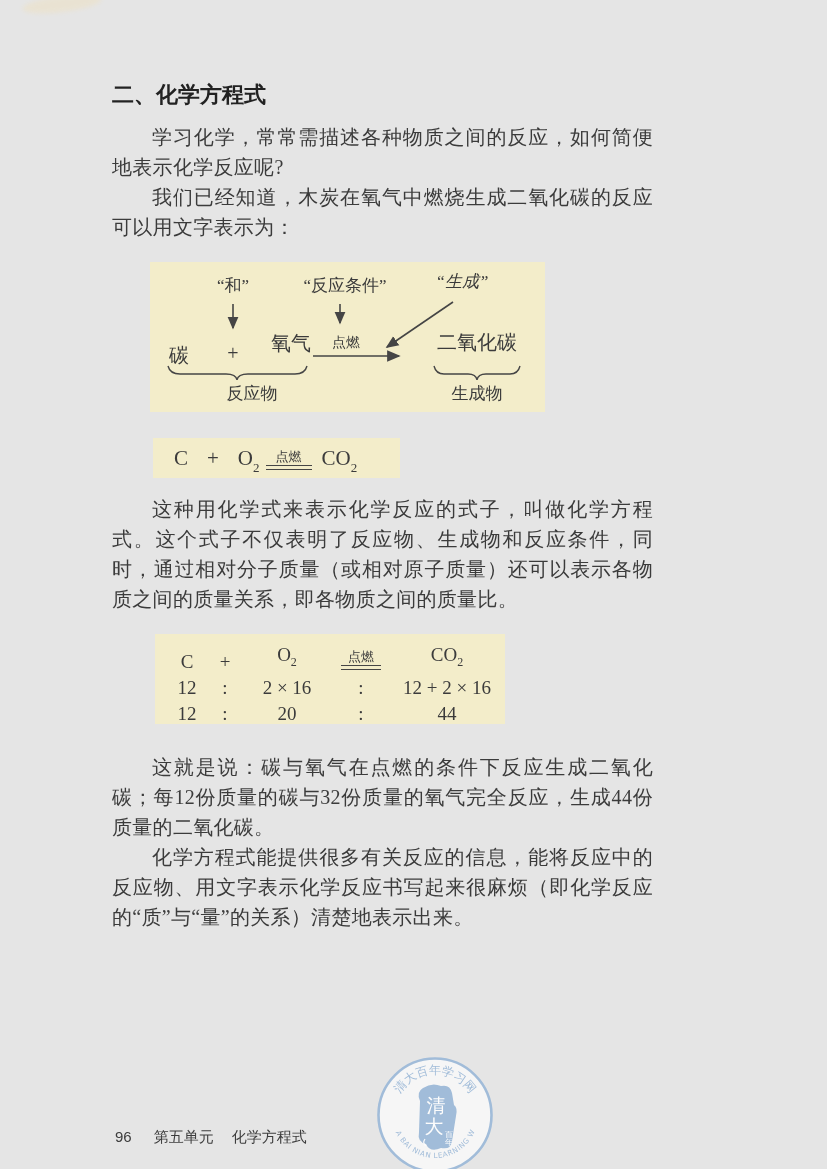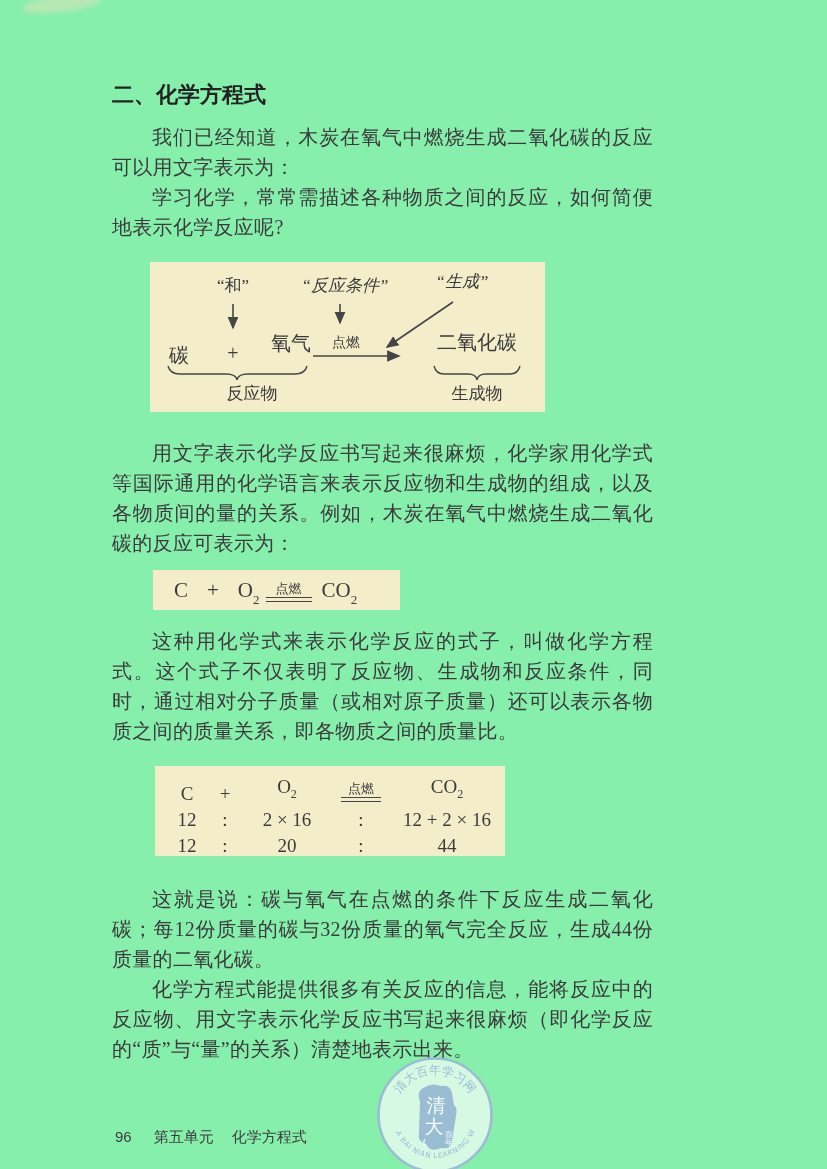--- a/index.html
+++ b/index.html
@@ -1,18 +1,18 @@
 <!DOCTYPE html>
 <html><head>
 <meta charset="utf-8">
 <style>
   html,body { margin:0; padding:0; }
   .page {
     position:relative; width:827px; height:1169px;
-    background:#86efac; overflow:hidden;
+    background:#e5e5e5; overflow:hidden;
     font-family:"Liberation Serif","DejaVu Serif",serif;
     color:#3b3b3b;
   }
   .smudge {
     position:absolute; left:22px; top:-4px; width:80px; height:16px;
     background:#efe0bd; opacity:.45; border-radius:50%;
     transform:rotate(-7deg); filter:blur(2px);
   }
   .content { position:absolute; left:112px; top:82px; width:541px; }
   h1.title {
@@ -67,22 +67,22 @@
 </style>
 </head>
 <body>
 
 <div class="page">
   <div class="smudge"></div>
 
   <div class="content">
     <h1 class="title"><span>二、化学方程式</span></h1>
 
+    <p class="para">学习化学，常常需描述各种物质之间的反应，如何简便地表示化学反应呢?</p>
     <p class="para">我们已经知道，木炭在氧气中燃烧生成二氧化碳的反应可以用文字表示为：</p>
-    <p class="para">学习化学，常常需描述各种物质之间的反应，如何简便地表示化学反应呢?</p>
 
     <div class="wordbox">
       <svg class="overlay" width="395" height="150" viewBox="0 0 395 150">
         <defs>
           <marker id="ah" markerWidth="9" markerHeight="8" refX="7" refY="4" orient="auto">
             <polygon points="0,0.6 8,4 0,7.4" fill="#454545"></polygon>
           </marker>
         </defs>
 
         <line x1="83" y1="42" x2="83" y2="66" stroke="#454545" stroke-width="1.6" marker-end="url(#ah)"></line>
@@ -91,34 +91,33 @@
 
         <line x1="303" y1="40" x2="237" y2="85" stroke="#454545" stroke-width="1.6" marker-end="url(#ah)"></line>
 
         <line x1="163" y1="94" x2="249" y2="94" stroke="#454545" stroke-width="1.7" marker-end="url(#ah)"></line>
 
         <path d="M 18,104 Q 20,112 30,112 L 76,112 Q 86,112 87,118 Q 88,112 98,112 L 145,112 Q 155,112 157,104" fill="none" stroke="#454545" stroke-width="1.4"></path>
 
         <path d="M 284,104 Q 286,112 294,112 L 318,112 Q 326,112 327,118 Q 328,112 336,112 L 360,112 Q 368,112 370,104" fill="none" stroke="#454545" stroke-width="1.4"></path>
       </svg>
       <span class="lbl" style="left:83px; top:12px;">“和”</span>
-      <span class="lbl" style="left:195px; top:12px;font-style:italic;">“反应条件”</span>
+      <span class="lbl" style="left:195px; top:12px;">“反应条件”</span>
       <span class="lbl" style="left:312px; top:8px;font-style:italic;">“生成”</span>
 
       <span class="eqt" style="left:29px;  top:80px;">碳</span>
       <span class="eqt" style="left:83px;  top:80px;">+</span>
       <span class="eqt" style="left:141px; top:68px;">氧气</span>
       <span class="cond-sm" style="left:196px; top:72px;">点燃</span>
       <span class="eqt" style="left:327px; top:67px;">二氧化碳</span>
 
       <span class="lbl" style="left:102px;  top:120px;">反应物</span>
       <span class="lbl" style="left:327px; top:120px;">生成物</span>
     </div>
 
-    <p class="para">用文字表示化学反应书写起来很麻烦，化学家用化学式等国际通用的化学语言来表示反应物和生成物的组成，以及各物质间的量的关系。例如，木炭在氧气中燃烧生成二氧化碳的反应可表示为：</p>
 
     <div class="eqbox">
       <span class="t gap1">C</span>
       <span class="t gap2">+</span>
       <span class="t gap3">O</span>
       <span class="sub">2</span>
       <span class="cond-eq">
         <span class="cond">点燃</span>
         <span class="dline"></span>
       </span>

